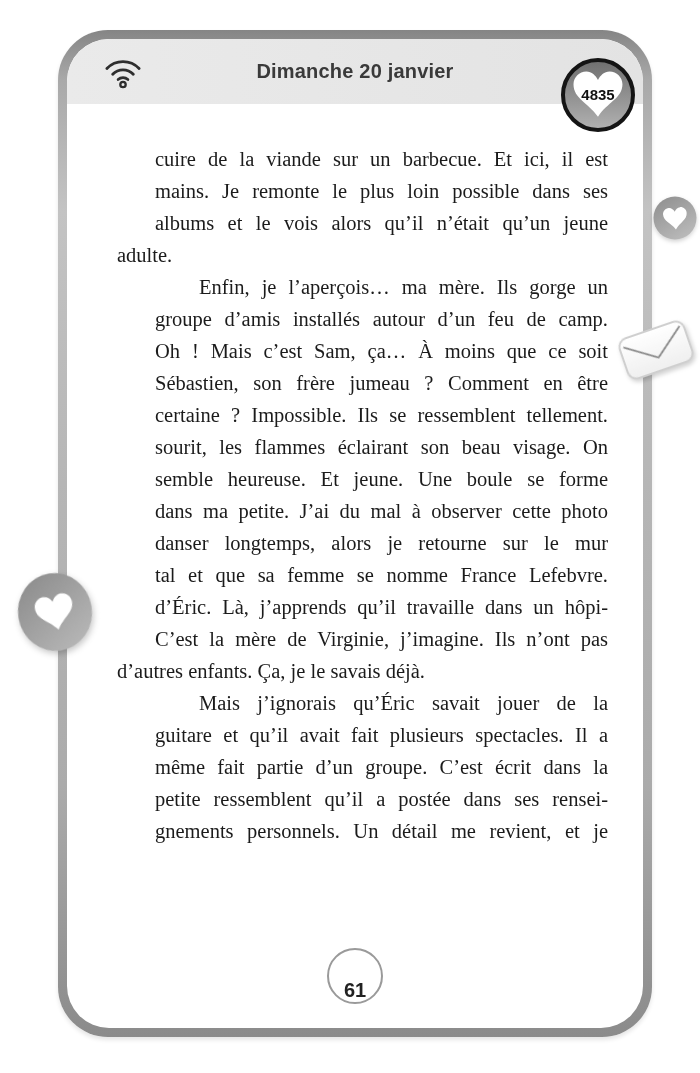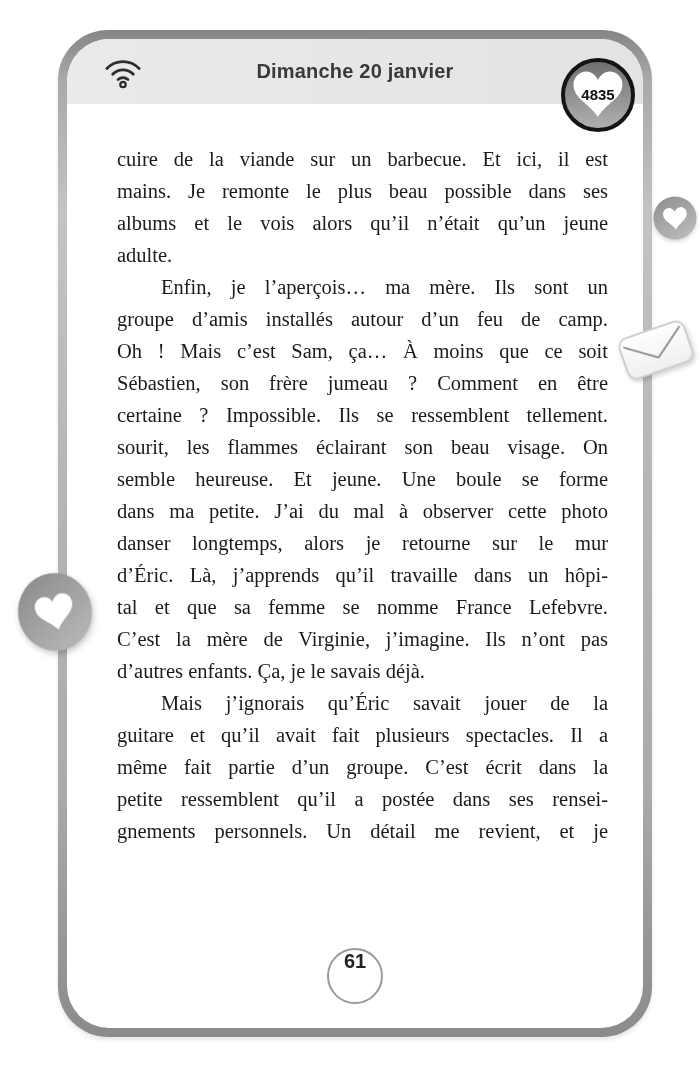--- a/index.html
+++ b/index.html
@@ -18,27 +18,27 @@
   .statusbar{position:relative;height:65px;background:linear-gradient(90deg,#eaeaea,#e3e3e3);
              border-radius:42px 42px 0 0;display:flex;align-items:center;}
   .wifi{margin-left:36px;width:40px;height:34px;flex:0 0 auto;}
   .sb-title{position:absolute;left:0;right:0;text-align:center;
             font-family:"Liberation Sans","DejaVu Sans",sans-serif;
             font-weight:700;font-size:20px;color:#3a3a3a;letter-spacing:0.2px;}
 
   
   .text-area{position:absolute;left:50px;right:35px;top:104px;color:#1b1b1b;}
   .line{font-size:20.5px;line-height:32px;height:32px;text-align:justify;overflow:visible;}
-  .line.fill{text-align-last:justify;}
+  .line.fill{text-align-last:justify;margin-left:38px;}
   .para.indent .line.first{padding-left:44px;}
 
   
   .page-circle{position:absolute;left:50%;bottom:24px;transform:translateX(-50%);
                width:52px;height:52px;border:2.5px solid #9a9a9a;border-radius:50%;
-               background:#fff;display:flex;align-items:flex-start;justify-content:center;
+               background:#fff;display:flex;align-items:flex-end;justify-content:center;
                font-family:"Liberation Sans","DejaVu Sans",sans-serif;
                font-weight:700;font-size:20px;color:#222;}
 
   
   .badge{position:absolute;left:559px;top:56px;width:78px;height:78px;z-index:3;}
   .heart-right{position:absolute;left:652px;top:195px;width:46px;height:46px;z-index:3;
                filter:drop-shadow(0 2px 2px rgba(0,0,0,0.18));}
   .envelope{position:absolute;left:620px;top:327px;width:72px;height:46px;z-index:3;
             transform:rotate(-19deg);filter:drop-shadow(1px 3px 2px rgba(0,0,0,0.18));}
   .heart-left{position:absolute;left:15px;top:570px;width:80px;height:84px;z-index:3;
@@ -58,38 +58,38 @@
           <path d="M10.5 21.5 A 16 16 0 0 1 33.5 21.5" fill="none" stroke="#2e2e2e" stroke-width="3.2" stroke-linecap="round"></path>
           <path d="M16.5 27.5 A 8.2 8.2 0 0 1 27.5 27.5" fill="none" stroke="#2e2e2e" stroke-width="3" stroke-linecap="round"></path>
           <circle cx="22" cy="33" r="3" fill="none" stroke="#2e2e2e" stroke-width="2.6"></circle>
         </svg>
         <div class="sb-title">Dimanche 20 janvier</div>
       </div>
 
       <div class="text-area">
           <div class="para">
             <div class="line fill first">cuire de la viande sur un barbecue. Et ici, il est</div>
-            <div class="line fill">mains. Je remonte le plus beau possible dans ses</div>
+            <div class="line fill">mains. Je remonte le plus loin possible dans ses</div>
             <div class="line fill">albums et le vois alors qu’il n’était qu’un jeune</div>
             <div class="line">adulte.</div>
           </div>
           <div class="para indent">
-            <div class="line fill first">Enfin, je l’aperçois… ma mère. Ils sont un</div>
+            <div class="line fill first">Enfin, je l’aperçois… ma mère. Ils gorge un</div>
             <div class="line fill">groupe d’amis installés autour d’un feu de camp.</div>
             <div class="line fill">Oh ! Mais c’est Sam, ça… À moins que ce soit</div>
             <div class="line fill">Sébastien, son frère jumeau ? Comment en être</div>
             <div class="line fill">certaine ? Impossible. Ils se ressemblent tellement.</div>
           </div>
           <div class="para indent">
             <div class="line fill">sourit, les flammes éclairant son beau visage. On</div>
             <div class="line fill">semble heureuse. Et jeune. Une boule se forme</div>
             <div class="line fill">dans ma petite. J’ai du mal à observer cette photo</div>
             <div class="line fill">danser longtemps, alors je retourne sur le mur</div>
+            <div class="line fill">tal et que sa femme se nomme France Lefebvre.</div>
             <div class="line fill">d’Éric. Là, j’apprends qu’il travaille dans un hôpi-</div>
-            <div class="line fill">tal et que sa femme se nomme France Lefebvre.</div>
             <div class="line fill">C’est la mère de Virginie, j’imagine. Ils n’ont pas</div>
             <div class="line">d’autres enfants. Ça, je le savais déjà.</div>
           </div>
           <div class="para indent">
             <div class="line fill first">Mais j’ignorais qu’Éric savait jouer de la</div>
             <div class="line fill">guitare et qu’il avait fait plusieurs spectacles. Il a</div>
             <div class="line fill">même fait partie d’un groupe. C’est écrit dans la</div>
             <div class="line fill">petite ressemblent qu’il a postée dans ses rensei-</div>
             <div class="line fill">gnements personnels. Un détail me revient, et je</div>
           </div>

